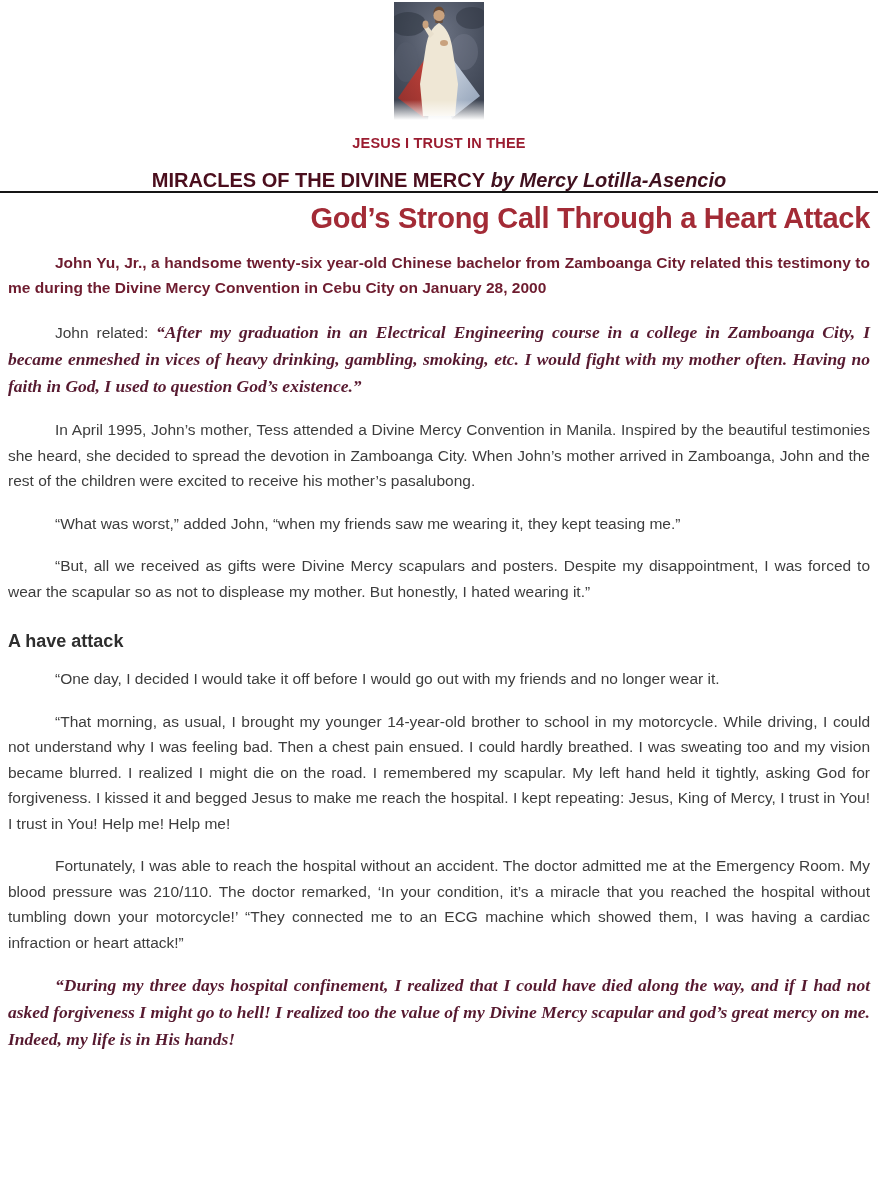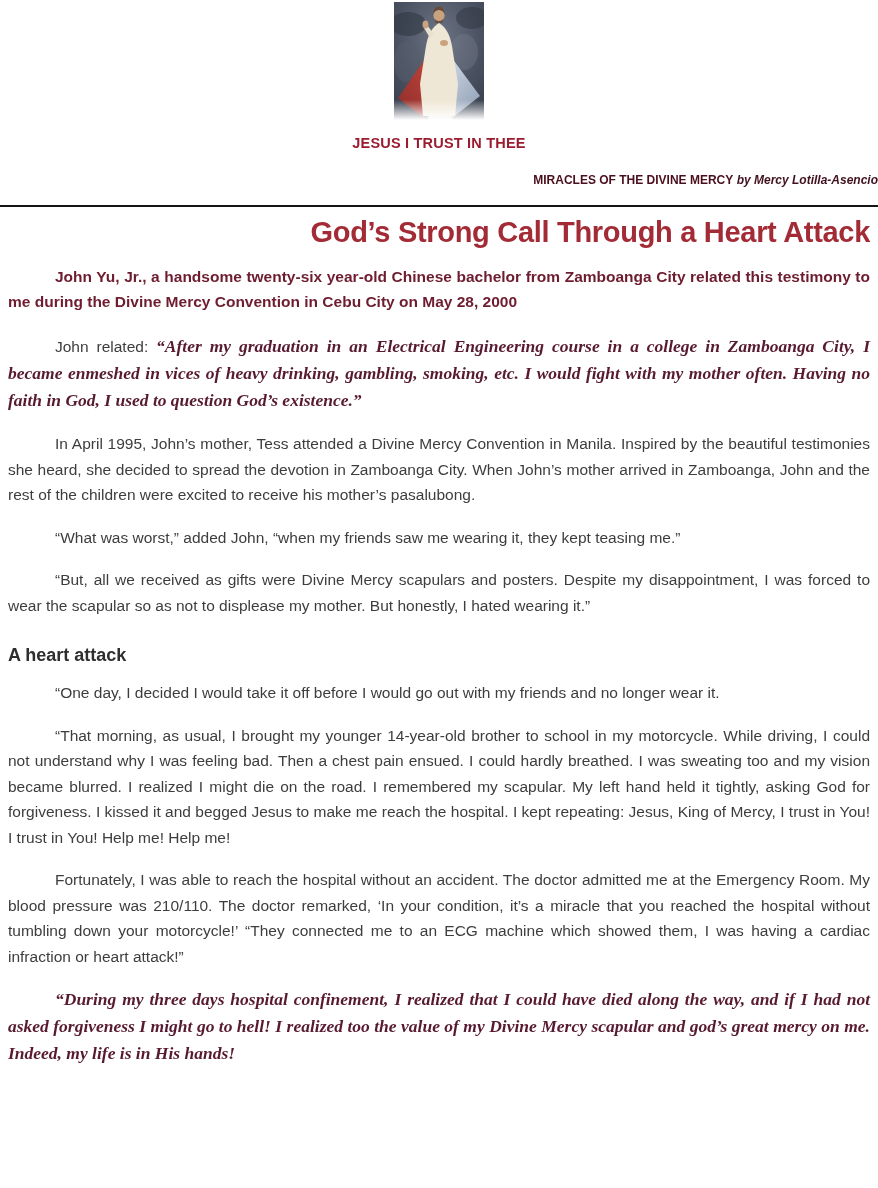--- a/index.html
+++ b/index.html
@@ -21,23 +21,23 @@
     text-align: center;
     font-weight: bold;
     font-size: 14.5px;
     color: #9b1c30;
     margin-top: 15px;
     letter-spacing: 0.2px;
   }
   .header-strip {
     margin-top: 21px;
     border-bottom: 2px solid #151515;
-    padding-bottom: 16px;
-    text-align: right;
-    font-size: 12px;
+    padding-bottom: 2px;
+    text-align: center;
+    font-size: 20px;
     line-height: 17px;
   }
   .series-title { font-weight: bold; color: #4b0e1d; }
   .byline { font-weight: bold; font-style: italic; color: #40111f; }
 
   .article-title {
     text-align: right;
     font-weight: bold;
     font-size: 29px;
     color: #a32b36;
@@ -131,34 +131,34 @@
 
   <div class="header-strip">
     <span class="series-title">MIRACLES OF THE DIVINE MERCY</span>
     <span> </span>
     <span class="byline">by Mercy Lotilla-Asencio</span>
   </div>
 
   <div class="inner">
     <h1 class="article-title">God’s Strong Call Through a Heart Attack</h1>
 
-    <p class="para intro">John Yu, Jr., a handsome twenty-six year-old Chinese bachelor from Zamboanga City related this testimony to me during the Divine Mercy Convention in Cebu City on May 28, 2000</p>
+    <p class="para intro">John Yu, Jr., a handsome twenty-six year-old Chinese bachelor from Zamboanga City related this testimony to me during the Divine Mercy Convention in Cebu City on January 28, 2000</p>
 
 
     <p class="quote-para">
       <span>John related: </span><span class="quote-text">“After my graduation in an Electrical Engineering course in a college in Zamboanga City, I became enmeshed in vices of heavy drinking, gambling, smoking, etc.  I would fight with my mother often. Having no faith in God, I used to question God’s existence.”</span>
     </p>
 
     <p class="para">In April 1995, John’s mother, Tess attended a Divine Mercy Convention in Manila. Inspired by the beautiful testimonies she heard, she decided to spread the devotion in Zamboanga City. When John’s mother arrived in Zamboanga, John and the rest of the children were excited to receive his mother’s pasalubong.</p>
 
     <p class="para">“What was worst,” added John, “when my friends saw me wearing  it, they kept teasing me.”</p>
 
     <p class="para">“But, all we received as gifts were Divine Mercy scapulars and posters. Despite my disappointment, I was forced to wear the scapular so as not to displease my mother. But honestly, I hated wearing it.”</p>
 
-    <h2 class="section-heading">A heart attack</h2>
+    <h2 class="section-heading">A have attack</h2>
 
     <p class="para">“One day, I decided I would take it off before I would go out with my friends and no longer wear it.</p>
 
     <p class="para">“That morning, as usual, I brought my younger 14-year-old brother to school in my motorcycle. While driving, I could not understand why I was feeling bad. Then a chest pain ensued. I could hardly breathed. I was sweating too and my vision became blurred. I realized I might die on the road. I remembered my scapular. My left hand held it tightly, asking God for forgiveness. I kissed it and begged Jesus to make me reach the hospital. I kept repeating: Jesus, King of Mercy, I trust in You!  I trust in You! Help me! Help me!</p>
 
     <p class="para">Fortunately, I was able to reach the hospital without an accident. The doctor admitted me at the Emergency Room. My blood pressure was 210/110. The doctor remarked, ‘In your condition, it’s a miracle that you reached the hospital without tumbling down your motorcycle!’ “They connected me to an ECG machine which showed them, I was having a cardiac infraction or heart attack!”</p>
 
 
     <p class="quote-para">
       <span class="quote-text">“During my three days hospital confinement, I realized that I could have died along the way, and if I had not asked forgiveness I might go to hell! I realized too the value of my Divine Mercy scapular and god’s great mercy on me. Indeed, my life is in His hands!</span>

